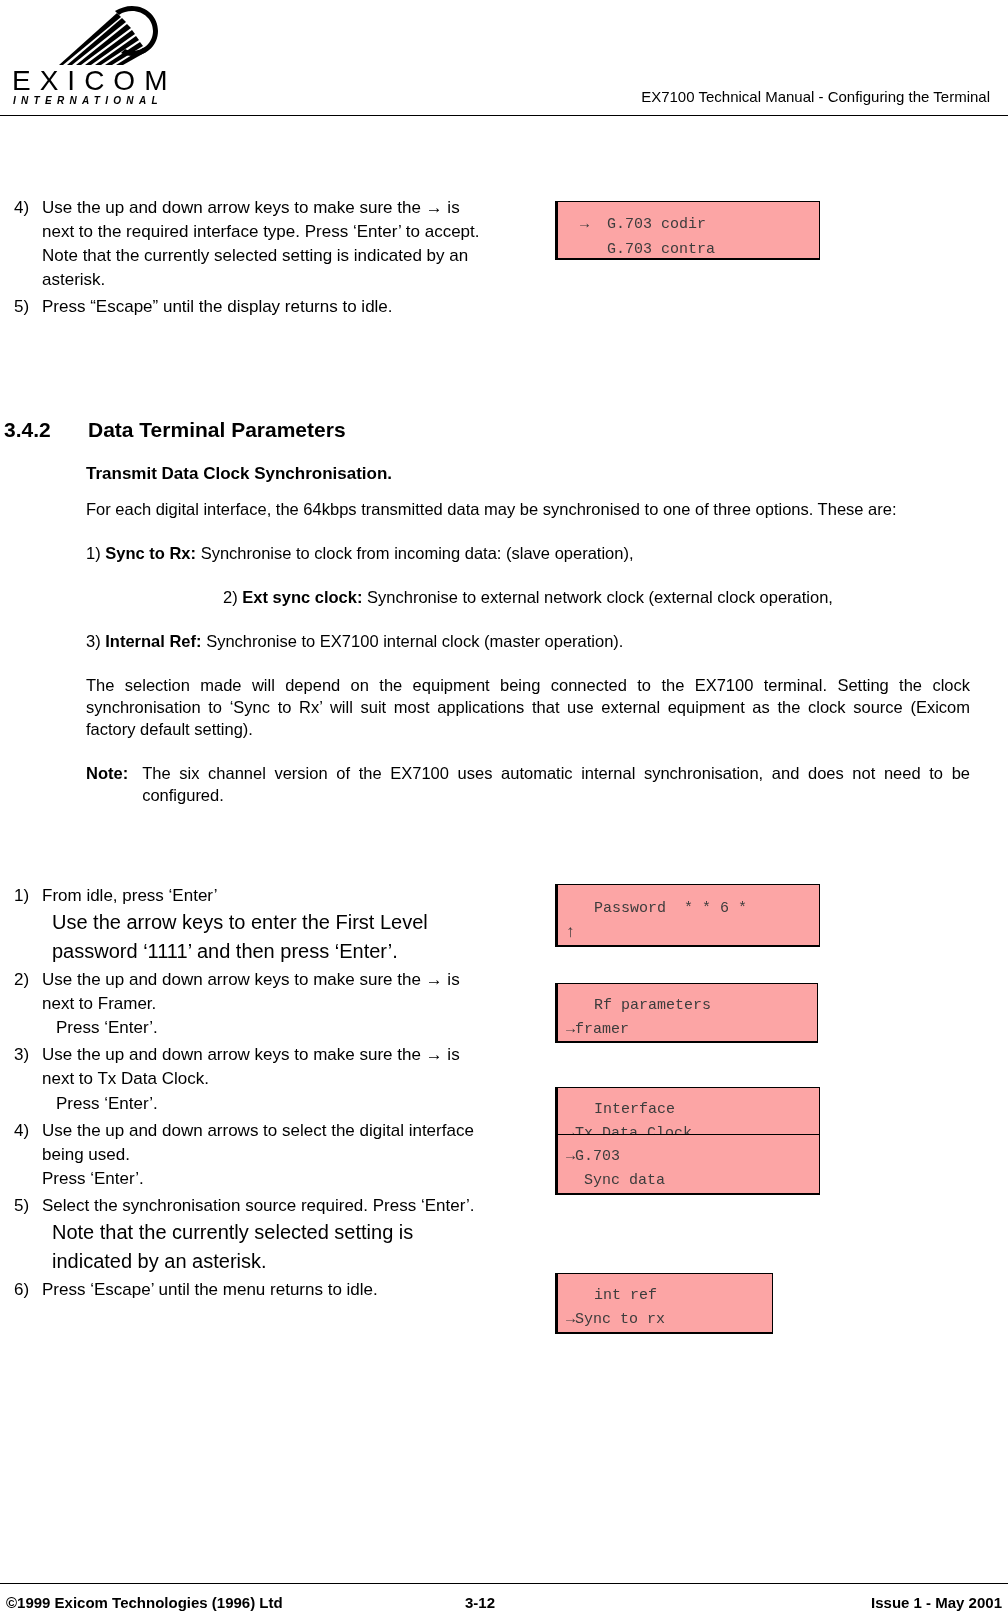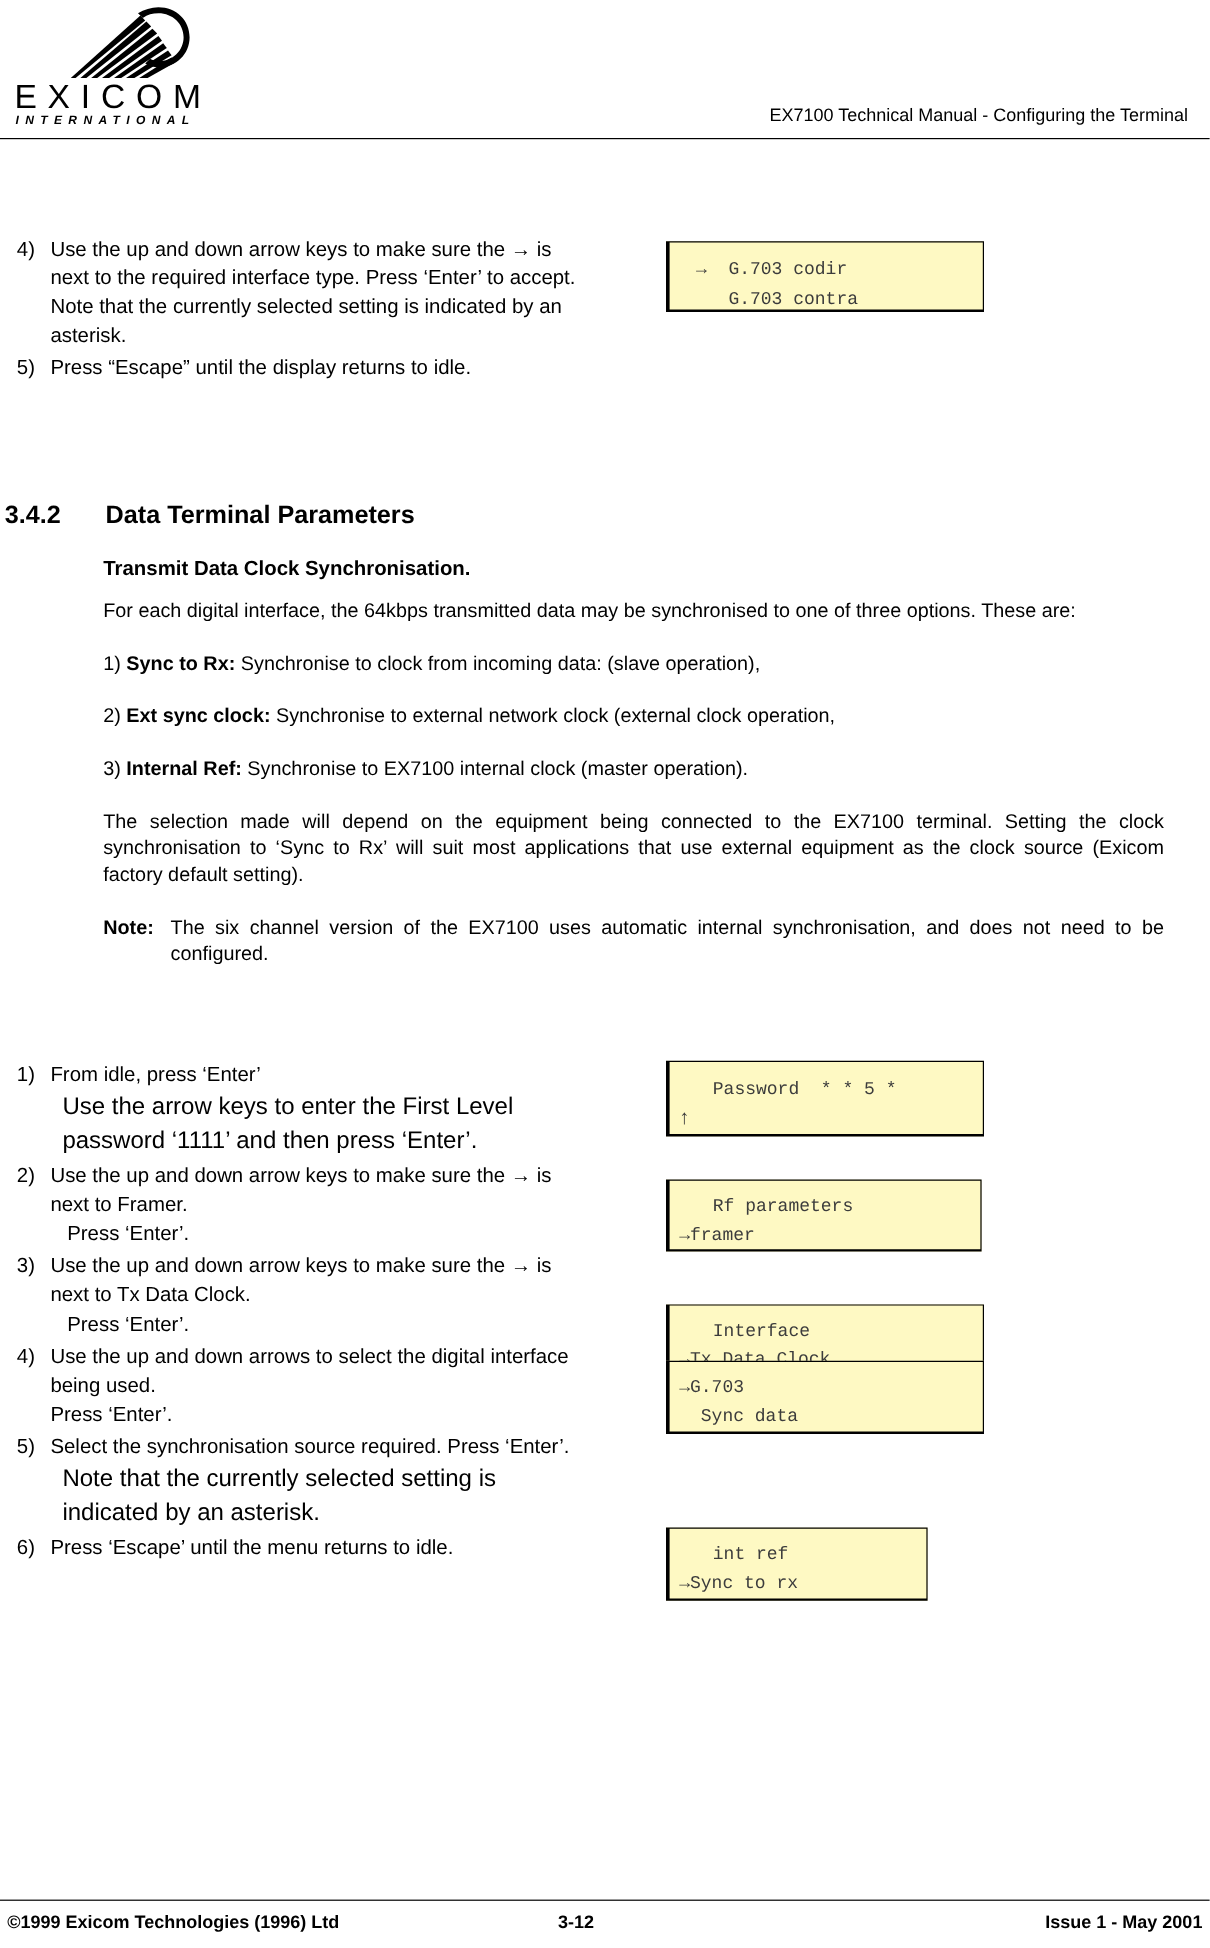--- a/index.html
+++ b/index.html
@@ -103,21 +103,21 @@
   .li .txt {
     flex: 1 1 auto;
   }
 
   
   .lcd {
     position: absolute;
     border: 1.2px solid #000;
     border-left-width: 3px;
     border-bottom-width: 2.5px;
-    background: #fef9c3;
+    background: #fca5a5;
     font-family: "Liberation Mono", "DejaVu Sans Mono", monospace;
     font-size: 15px;
     color: #3c3c3c;
     box-sizing: border-box;
   }
   .lcd .line {
     white-space: pre;
     line-height: 1.0;
     position: absolute;
   }
@@ -259,21 +259,21 @@
 
   <div class="prose">
     <div class="bold-head">Transmit Data Clock Synchronisation.</div>
     <p>For each digital interface, the 64kbps transmitted data may be synchronised to one of three options. These are:</p>
 
     <p style="text-align:left;">
       <span>1)</span>
       <b>Sync to Rx:</b>
       <span>Synchronise to clock from incoming data: (slave operation),</span>
     </p>
-    <p style="text-align:left;">
+    <p style="text-align:center;">
       <span>2)</span>
       <b>Ext sync clock:</b>
       <span>Synchronise to external network clock (external clock operation,</span>
     </p>
     <p style="text-align:left;">
       <span>3)</span>
       <b>Internal Ref:</b>
       <span>Synchronise to EX7100 internal clock (master operation).</span>
     </p>
 
@@ -330,21 +330,21 @@
     <div>
       <div class="li">
         <span class="num">6)</span>
         <span class="txt">Press ‘Escape’ until the menu returns to idle.</span>
       </div>
     </div>
 
   </div>
 
   <div class="lcd" style="left:555px; top:884px; width:265px; height:63px;">
-    <div class="line" style="left:18px; top:16px;">  Password  * * 5 *</div>
+    <div class="line" style="left:18px; top:16px;">  Password  * * 6 *</div>
     <div class="line" style="left:8px; top:38px; font-family:'Liberation Sans',sans-serif; font-size:17px;">↑</div>
   </div>
 
   <div class="lcd" style="left:555px; top:1087px; width:265px; height:60px;">
     <div class="line" style="left:18px; top:14px;">  Interface</div>
     <div class="line" style="left:8px; top:38px;">→Tx Data Clock</div>
   </div>
 
   <div class="lcd" style="left:555px; top:983px; width:263px; height:60px;">
     <div class="line" style="left:18px; top:14px;">  Rf parameters</div>

